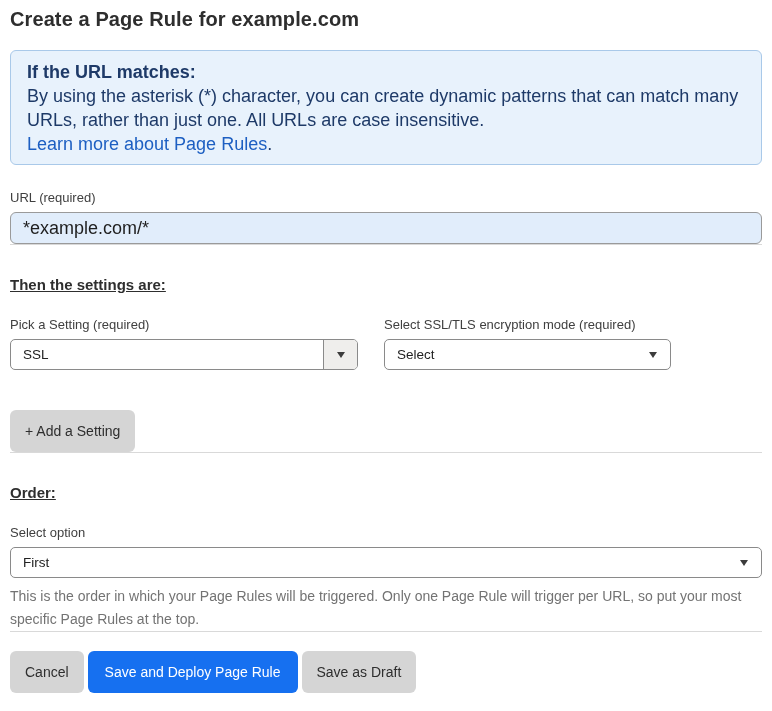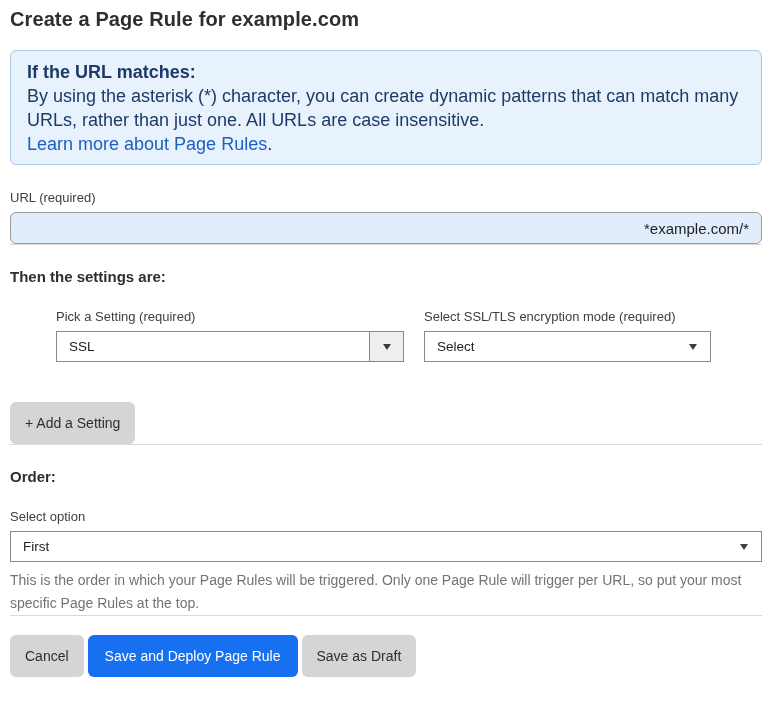--- a/index.html
+++ b/index.html
@@ -45,43 +45,44 @@
     font-size:13px;color:var(--label-gray);
     margin-top:25px;
   }
   .url-input{
     display:block;width:100%;height:32px;
     margin-top:7px;
     background:var(--input-bg);
     border:1px solid #9a9a9a;border-radius:6px;
     padding:0 12px;
     font-family:"Liberation Sans", sans-serif;
-    font-size:15px;color:#1f1f1f;text-align:right;
+    font-size:18px;color:#1f1f1f;
   }
   hr.divider{
     border:none;border-top:1px solid var(--divider);
     margin:0;
   }
   .hr-1{margin-top:36px;}
   .hr-2{margin-top:15px;}
   .hr-3{margin-top:11px;}
   h2.section-heading{
     font-size:15px;font-weight:bold;color:var(--heading-dark);
-    margin-top:23px;
+    margin-top:31px;
+    text-decoration:underline;
   }
-  .cols{display:flex;gap:20px;margin-left:46px;}
+  .cols{display:flex;gap:26px;}
   .col-1{width:348px;}
   .col-2{width:287px;}
   .select-label{
     display:block;font-size:13px;color:var(--label-gray);
     margin-top:24px;
   }
   .select{
     margin-top:7px;height:31px;
-    border:1px solid var(--select-border);border-radius:0;
+    border:1px solid var(--select-border);border-radius:5px;
     background:#fff;
     display:flex;align-items:center;
     font-size:13.5px;color:#222;
     cursor:pointer;overflow:hidden;
   }
   .select .value{flex:1;padding:0 12px;white-space:nowrap;}
   .tri{
     width:0;height:0;
     border-left:4.5px solid transparent;
     border-right:4.5px solid transparent;

